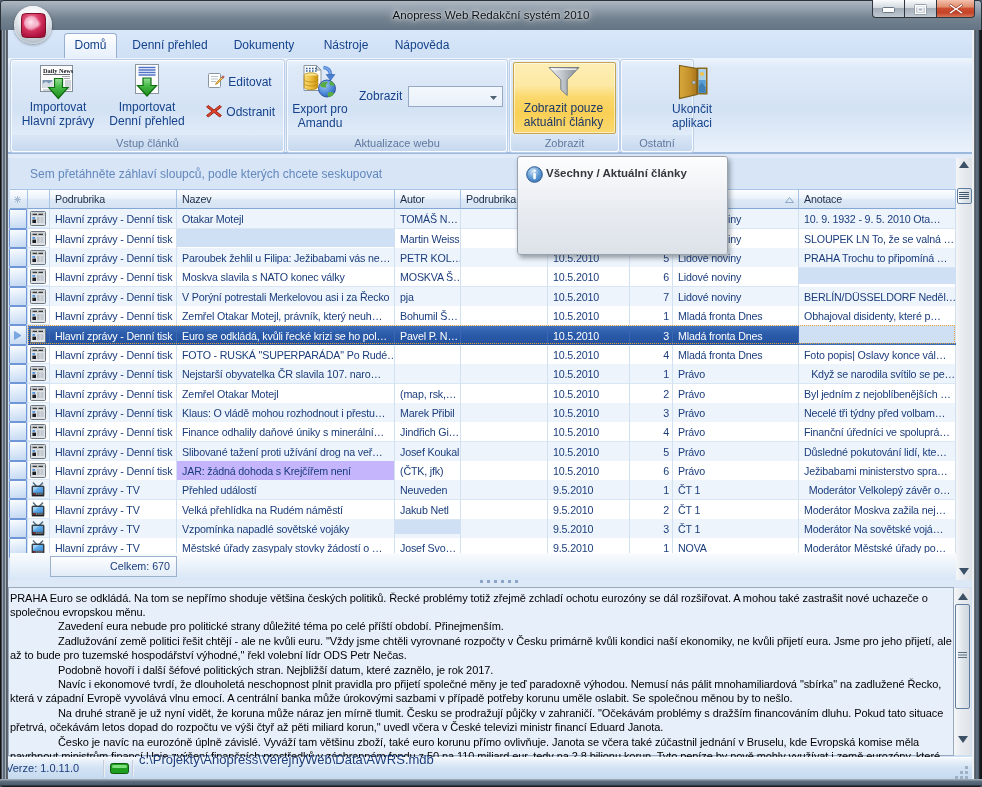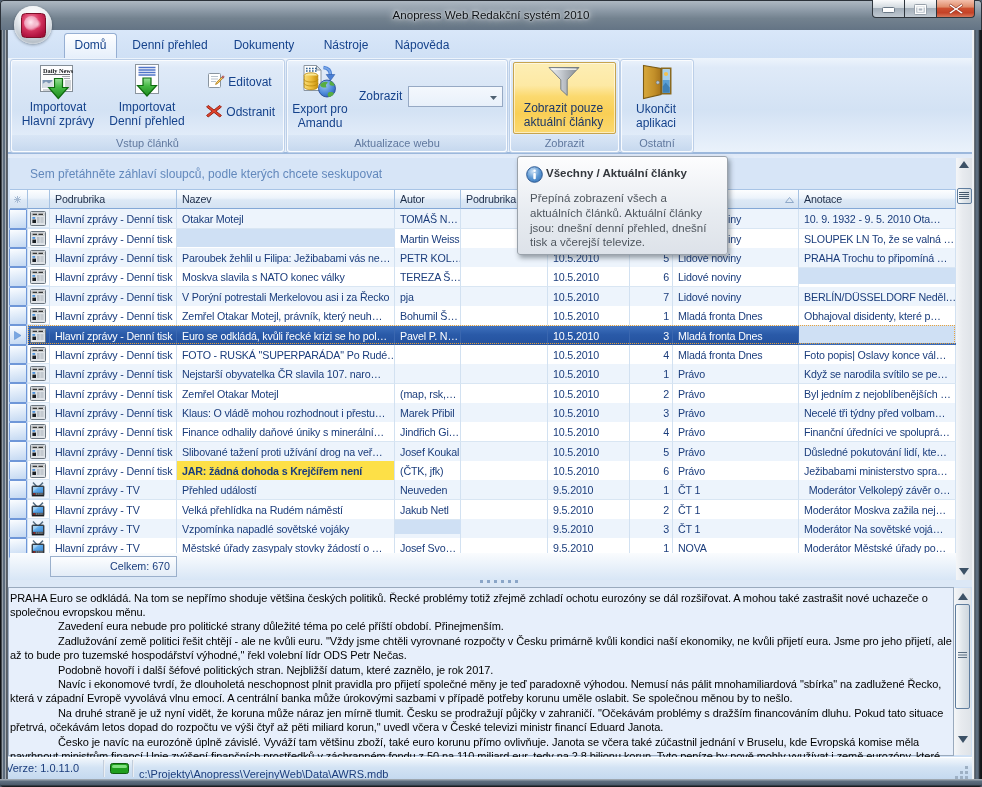--- a/index.html
+++ b/index.html
@@ -198,21 +198,21 @@
         </linearGradient>
 <linearGradient id="gf2" x1="0" y1="0" x2="1" y2="0">
           <stop offset="0" stop-color="#e9ebed"></stop>
           <stop offset="0.5" stop-color="#b4bac0"></stop>
           <stop offset="1" stop-color="#8d949b"></stop>
         </linearGradient>
       </defs>
 <path d="M5 3.5 H35 L23.2 15.8 V31.5 L16.8 25.5 V15.8 Z" fill="url(#gf)" stroke="#6d7680" stroke-width="0.9"></path>
 <path d="M7.5 5.2 H32.5" stroke="#f8f9fa" stroke-width="1.2"></path>
 </svg>Zobrazit pouze<br>aktuální články</div>
-<div class="bb" style="left:622px;top:62px;width:68px">
+<div class="bb" style="left:658px;top:62px;width:68px">
 <svg class="ic" width="36" height="36" viewBox="0 0 36 36" style="display:block;margin:2px auto 3px">
 <defs>
         <linearGradient id="gdoor" x1="0" y1="0" x2="1" y2="0">
           <stop offset="0" stop-color="#d8a93c"></stop>
           <stop offset="0.6" stop-color="#c3902a"></stop>
           <stop offset="1" stop-color="#a8751c"></stop>
         </linearGradient>
       </defs>
 <path d="M23 3.5 h10.5 v27 H23z" fill="#8a6a20"></path>
 <path d="M24.7 5.2 h7 v23.6 h-7z" fill="#f6f9fc"></path>
@@ -304,21 +304,21 @@
       <rect x="2" y="2" width="12" height="2.6" fill="#f6f8f9" stroke="#888" stroke-width="0.4"></rect>
       <rect x="2.6" y="2.7" width="4.6" height="1.2" fill="#222"></rect>
       <rect x="8.4" y="2.7" width="4.6" height="1.2" fill="#222"></rect>
       <rect x="2.4" y="6" width="2.8" height="1.8" fill="#4a90d9"></rect>
       <rect x="2.4" y="8.6" width="3.6" height="3.4" fill="#1b1f24"></rect>
       <rect x="7" y="6" width="2.6" height="6" fill="#b9bfc6"></rect>
       <rect x="10.4" y="6" width="3.2" height="6" fill="#c4cad0"></rect>
     </svg></div>
 <div class="cell" style="left:50px;top:267.45px;width:127px;background:#ffffff;">Hlavní zprávy - Denní tisk</div>
 <div class="cell" style="left:177px;top:267.45px;width:218px;background:#ffffff;">Moskva slavila s NATO konec války</div>
-<div class="cell" style="left:395px;top:267.45px;width:66px;background:#ffffff;">TEREZA Š…</div>
+<div class="cell" style="left:395px;top:267.45px;width:66px;background:#ffffff;">MOSKVA Š…</div>
 <div class="cell" style="left:461px;top:267.45px;width:87px;background:#ffffff;"></div>
 <div class="cell" style="left:548px;top:267.45px;width:82px;background:#ffffff;">10.5.2010</div>
 <div class="cell nr" style="left:630px;top:267.45px;width:43px;background:#ffffff;">6</div>
 <div class="cell" style="left:673px;top:267.45px;width:126px;background:#ffffff;">Lidové noviny</div>
 <div class="cell" style="left:799px;top:284px;width:157px;background:#ffffff;">MOSKVA (od zvláštní zpravo…</div>
 <div class="indc" style="left:9px;top:267.25px;width:18px;height:19.4px"></div>
 <div class="cell" style="left:28px;top:286.80px;width:22px;background:#edf4fc;padding-top:2px;padding-left:2px;height:19px;"><svg width="16" height="15" viewBox="0 0 16 15">
       <rect x="0.5" y="0.5" width="15" height="14" rx="1" fill="#dfe3e7" stroke="#6b7680"></rect>
       <rect x="2" y="2" width="12" height="2.6" fill="#f6f8f9" stroke="#888" stroke-width="0.4"></rect>
       <rect x="2.6" y="2.7" width="4.6" height="1.2" fill="#222"></rect>
@@ -406,21 +406,21 @@
       <rect x="7" y="6" width="2.6" height="6" fill="#b9bfc6"></rect>
       <rect x="10.4" y="6" width="3.2" height="6" fill="#c4cad0"></rect>
     </svg></div>
 <div class="cell" style="left:50px;top:364.20px;width:127px;background:#edf4fc;">Hlavní zprávy - Denní tisk</div>
 <div class="cell" style="left:177px;top:364.20px;width:218px;background:#edf4fc;">Nejstarší obyvatelka ČR slavila 107. naro…</div>
 <div class="cell" style="left:395px;top:364.20px;width:66px;background:#edf4fc;"></div>
 <div class="cell" style="left:461px;top:364.20px;width:87px;background:#edf4fc;"></div>
 <div class="cell" style="left:548px;top:364.20px;width:82px;background:#edf4fc;">10.5.2010</div>
 <div class="cell nr" style="left:630px;top:364.20px;width:43px;background:#edf4fc;">1</div>
 <div class="cell" style="left:673px;top:364.20px;width:126px;background:#edf4fc;">Právo</div>
-<div class="cell" style="left:799px;top:364.20px;width:157px;background:#edf4fc;">Když se narodila svítilo se pe…</div>
+<div class="cell" style="left:799px;top:364.20px;width:157px;background:#edf4fc;text-align:right;">Když se narodila svítilo se pe…</div>
 <div class="indc" style="left:9px;top:364.00px;width:18px;height:19.4px"></div>
 <div class="cell" style="left:28px;top:383.55px;width:22px;background:#ffffff;padding-top:2px;padding-left:2px;height:19px;"><svg width="16" height="15" viewBox="0 0 16 15">
       <rect x="0.5" y="0.5" width="15" height="14" rx="1" fill="#dfe3e7" stroke="#6b7680"></rect>
       <rect x="2" y="2" width="12" height="2.6" fill="#f6f8f9" stroke="#888" stroke-width="0.4"></rect>
       <rect x="2.6" y="2.7" width="4.6" height="1.2" fill="#222"></rect>
       <rect x="8.4" y="2.7" width="4.6" height="1.2" fill="#222"></rect>
       <rect x="2.4" y="6" width="2.8" height="1.8" fill="#4a90d9"></rect>
       <rect x="2.4" y="8.6" width="3.6" height="3.4" fill="#1b1f24"></rect>
       <rect x="7" y="6" width="2.6" height="6" fill="#b9bfc6"></rect>
       <rect x="10.4" y="6" width="3.2" height="6" fill="#c4cad0"></rect>
@@ -495,21 +495,21 @@
       <rect x="0.5" y="0.5" width="15" height="14" rx="1" fill="#dfe3e7" stroke="#6b7680"></rect>
       <rect x="2" y="2" width="12" height="2.6" fill="#f6f8f9" stroke="#888" stroke-width="0.4"></rect>
       <rect x="2.6" y="2.7" width="4.6" height="1.2" fill="#222"></rect>
       <rect x="8.4" y="2.7" width="4.6" height="1.2" fill="#222"></rect>
       <rect x="2.4" y="6" width="2.8" height="1.8" fill="#4a90d9"></rect>
       <rect x="2.4" y="8.6" width="3.6" height="3.4" fill="#1b1f24"></rect>
       <rect x="7" y="6" width="2.6" height="6" fill="#b9bfc6"></rect>
       <rect x="10.4" y="6" width="3.2" height="6" fill="#c4cad0"></rect>
     </svg></div>
 <div class="cell" style="left:50px;top:460.95px;width:127px;background:#ffffff;">Hlavní zprávy - Denní tisk</div>
-<div class="cell" style="left:177px;top:460.95px;width:218px;background:#fde047;font-weight:bold;">JAR: žádná dohoda s Krejčířem není</div>
+<div class="cell" style="left:177px;top:460.95px;width:218px;background:#c4b5fd;">JAR: žádná dohoda s Krejčířem není</div>
 <div class="cell" style="left:395px;top:460.95px;width:66px;background:#ffffff;">(ČTK, jfk)</div>
 <div class="cell" style="left:461px;top:460.95px;width:87px;background:#ffffff;"></div>
 <div class="cell" style="left:548px;top:460.95px;width:82px;background:#ffffff;">10.5.2010</div>
 <div class="cell nr" style="left:630px;top:460.95px;width:43px;background:#ffffff;">6</div>
 <div class="cell" style="left:673px;top:460.95px;width:126px;background:#ffffff;">Právo</div>
 <div class="cell" style="left:799px;top:460.95px;width:157px;background:#ffffff;">Ježibabami ministerstvo spra…</div>
 <div class="indc" style="left:9px;top:460.75px;width:18px;height:19.4px"></div>
 <div class="cell" style="left:28px;top:480.30px;width:22px;background:#edf4fc;padding-top:2px;padding-left:2px;height:19px;"><svg width="16" height="16" viewBox="0 0 16 16">
       <defs>
         <linearGradient id="gtv" x1="0" y1="0" x2="1" y2="1">
@@ -668,21 +668,21 @@
     <path d="M5 7 10 0H0z" fill="#3c5166"></path>
   </svg>
 <div id="status"></div>
 <div class="txt abs" style="left:6px;top:762px;font-size:11px;color:#1b3d7c">Verze: 1.0.11.0</div>
 <div class="vsep" style="left:103px;top:760px"></div>
 <svg class="abs" style="left:110px;top:763px" width="19" height="11" viewBox="0 0 19 11">
     <rect x="0.5" y="0.5" width="18" height="10" rx="2" fill="#1e9e1e" stroke="#0f5c0f"></rect>
     <rect x="2" y="2" width="15" height="3" rx="1.5" fill="#7fe07f"></rect>
   </svg>
 <div class="vsep" style="left:132px;top:760px"></div>
-<div class="txt abs" style="left:139px;top:768px;font-size:11px;color:#1b3d7c">c:\Projekty\Anopress\VerejnyWeb\Data\AWRS.mdb</div>
+<div class="txt abs" style="left:139px;top:752px;font-size:13px;color:#1b3d7c">c:\Projekty\Anopress\VerejnyWeb\Data\AWRS.mdb</div>
 <svg class="abs" style="left:955px;top:765px" width="14" height="14" viewBox="0 0 14 14">
     <g fill="#9db0c4">
       <rect x="10" y="1" width="3" height="3"></rect>
       <rect x="10" y="6" width="3" height="3"></rect>
       <rect x="10" y="11" width="3" height="3"></rect>
       <rect x="5" y="6" width="3" height="3"></rect>
       <rect x="5" y="11" width="3" height="3"></rect>
       <rect x="0" y="11" width="3" height="3"></rect>
     </g>
   </svg>
@@ -717,13 +717,12 @@
         <radialGradient id="gi" cx="0.4" cy="0.3" r="0.9">
           <stop offset="0" stop-color="#cfe3f6"></stop>
           <stop offset="0.5" stop-color="#5a96d2"></stop>
           <stop offset="1" stop-color="#2f6cb0"></stop>
         </radialGradient>
       </defs>
 <rect x="7.3" y="3.4" width="2.5" height="2.5" rx="1.2" fill="#fff"></rect>
       <rect x="7.3" y="7" width="2.5" height="6.2" rx="1" fill="#fff"></rect>
 </svg>
 <div class="th">Všechny / Aktuální články</div>
-<div class="tb">Přepíná zobrazení všech a<br>aktuálních článků. Aktuální články<br>jsou: dnešní denní přehled, dnešní<br>tisk a včerejší televize.</div>
 </div>
 </body></html>

